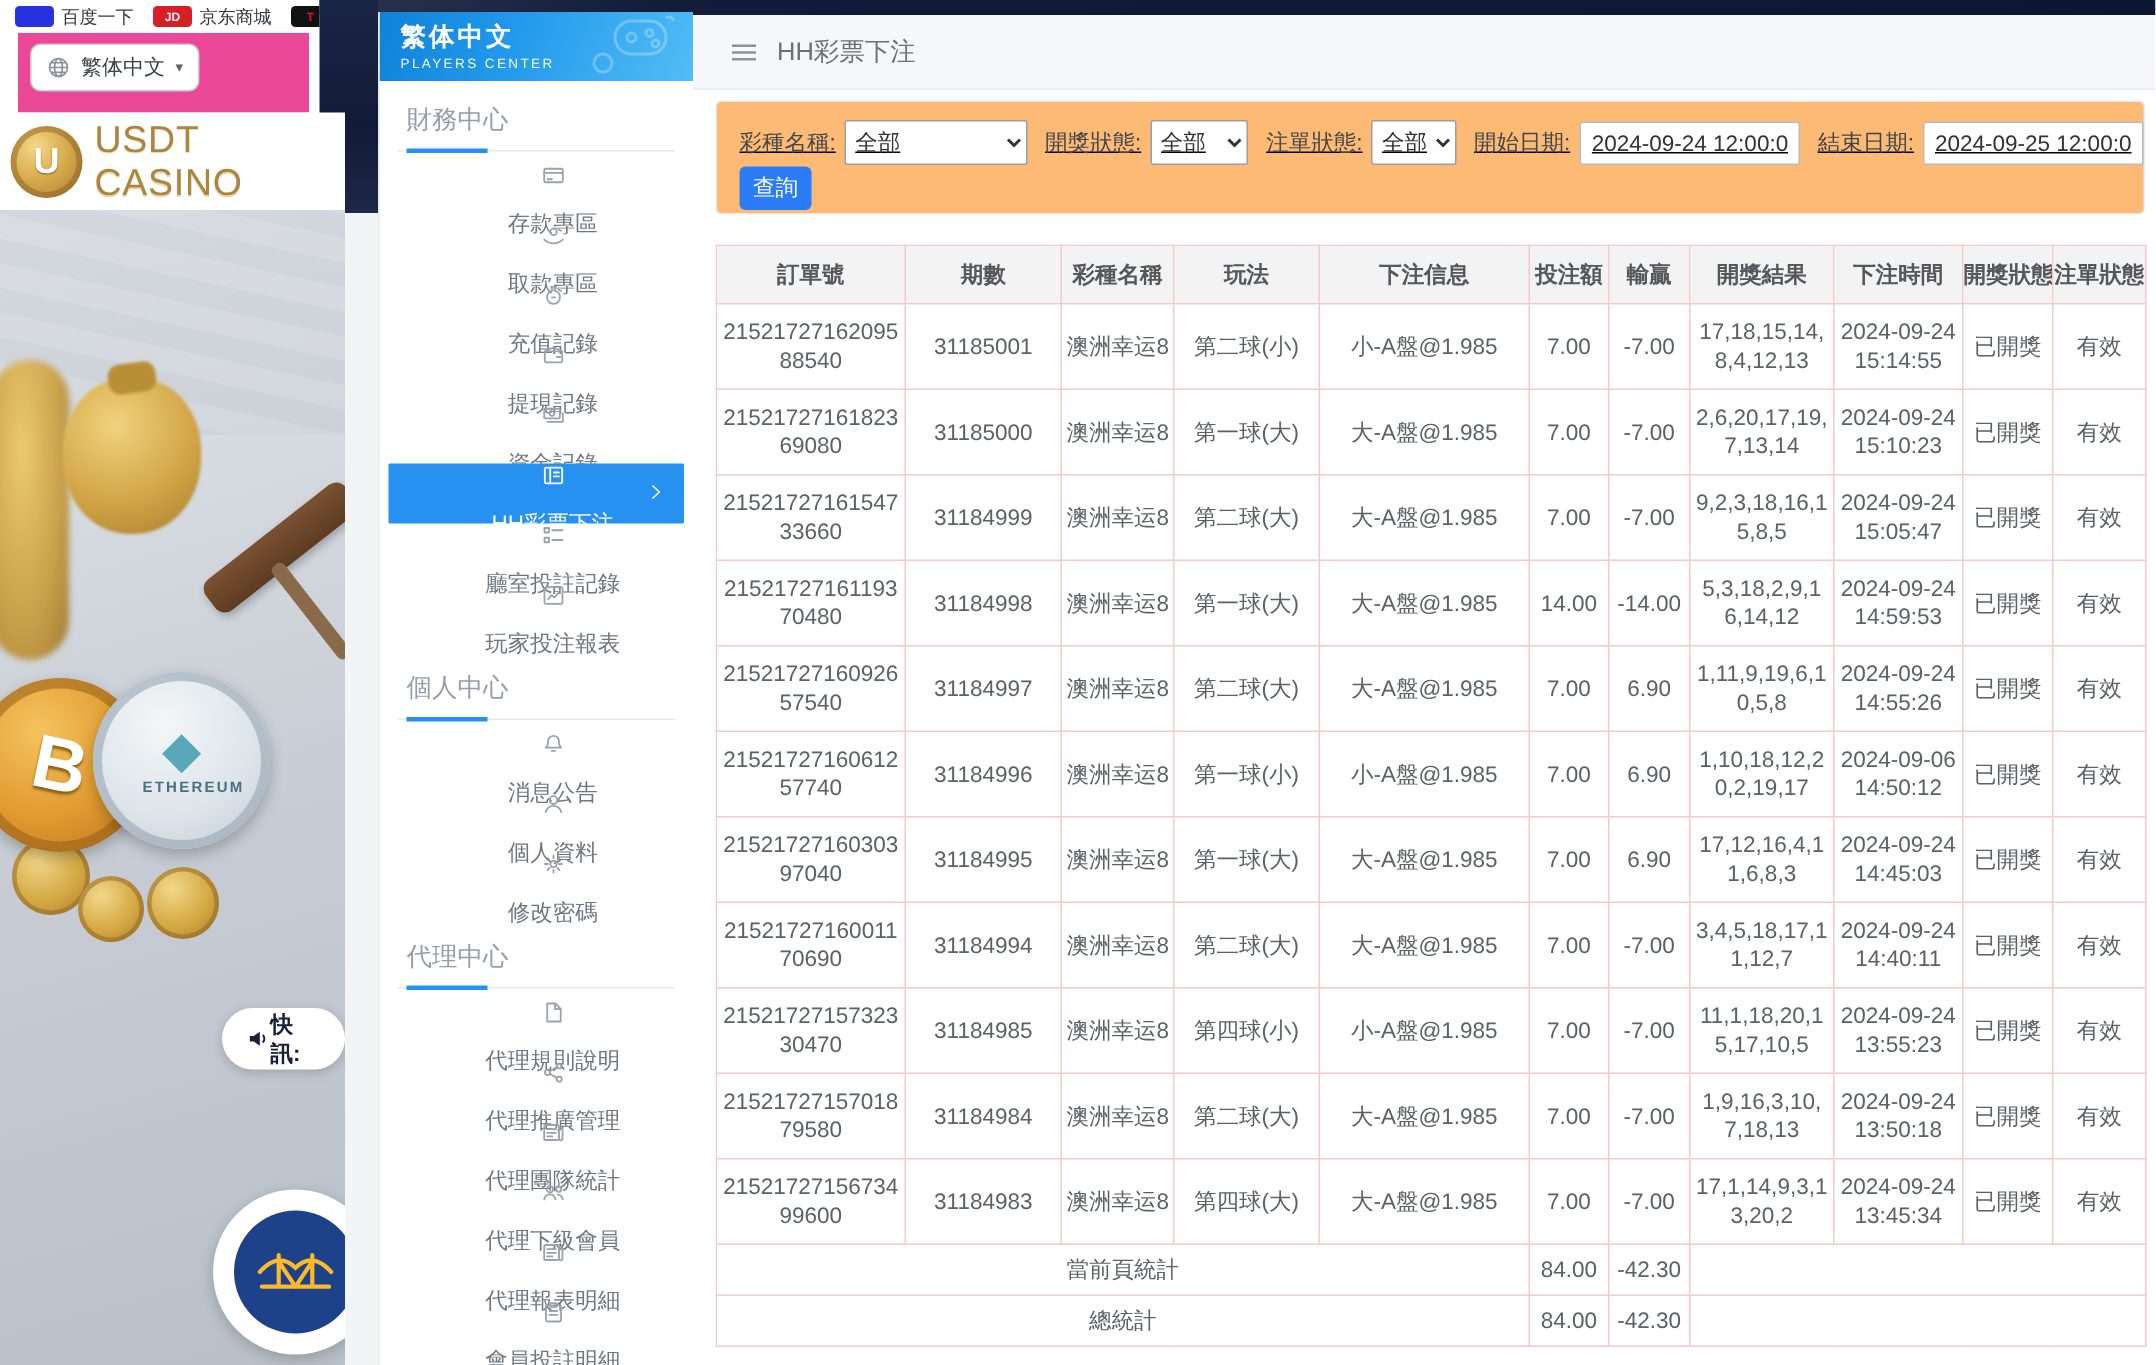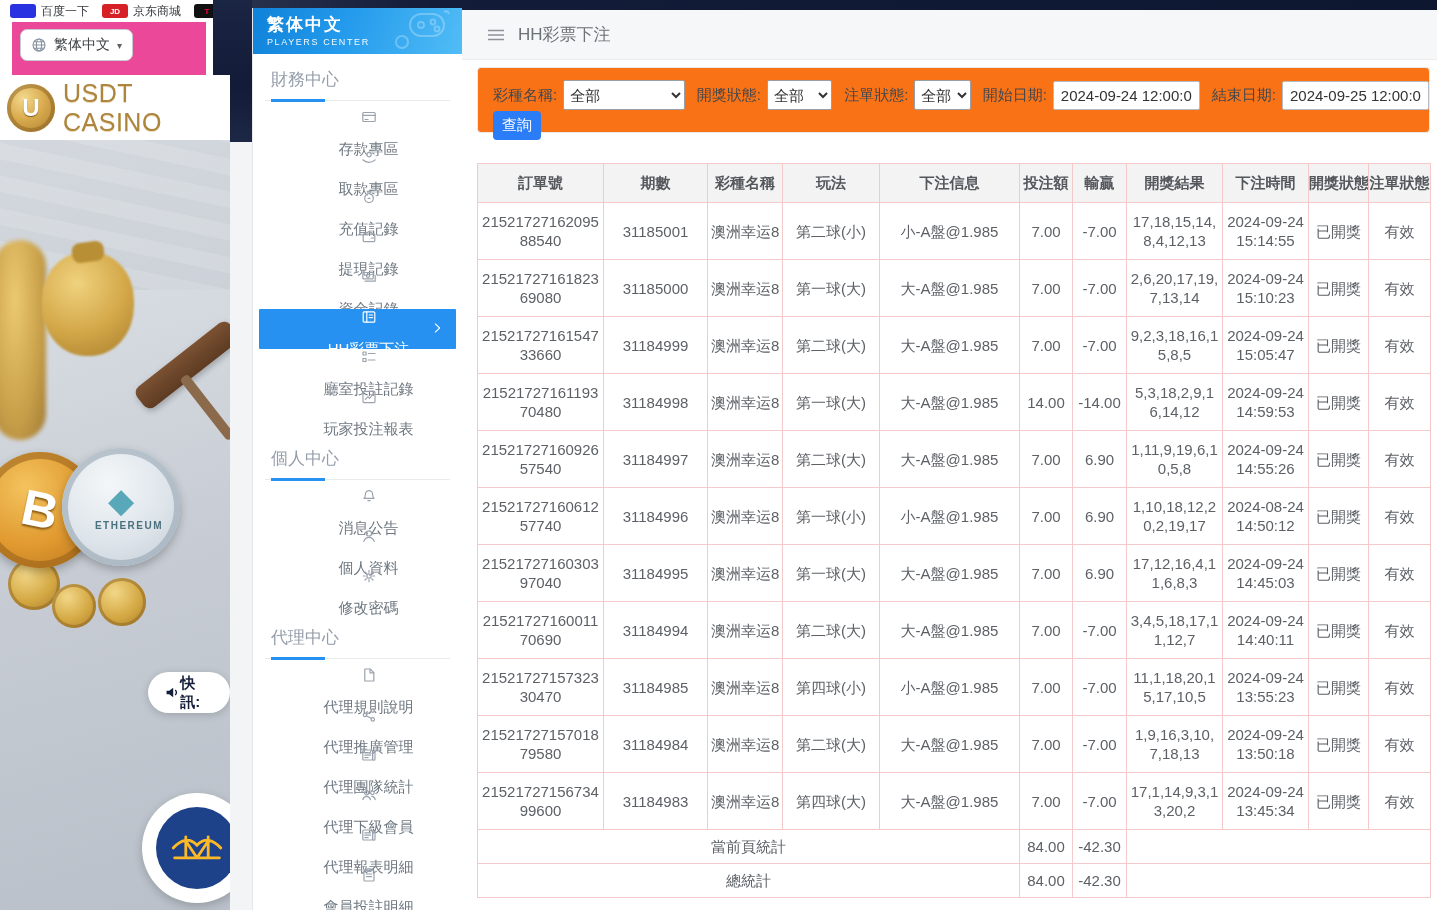--- a/index.html
+++ b/index.html
@@ -92,22 +92,22 @@
   .sb-item.active { background:#2691f1; color:#fff; }
   .sb-item.active svg { color:#fff; }
   .sb-chev { position:absolute; right:12px; top:12px; }
   
   .main { position:absolute; left:462px; top:10px; width:975px; height:900px; }
   .main-header { height:50px; background:#f6f7f9; border-bottom:1px solid #ededee;
     display:flex; align-items:center; gap:13px; padding-left:25px; }
   .hamburger { color:#8d9399; cursor:pointer; display:flex; }
   .page-title { font-size:17px; color:#6b7176; }
   .content { position:absolute; top:51px; left:0; right:0; bottom:0; background:#fff; }
-  .filter-card { position:absolute; left:15px; top:6px; width:953px; height:66px;
-    border:1px solid #e7e9ec; border-radius:4px; background:#f97316; }
+  .filter-card { position:absolute; left:15px; top:6px; width:953px; height:76px;
+    border:1px solid #e7e9ec; border-radius:4px; background:#fdba74;text-decoration:underline; }
   .filter-row { display:flex; align-items:center; gap:6px; padding:12px 0 0 15px; font-size:15px; color:#43474c; white-space:nowrap; }
   .filter-row label { margin-left:6px; }
   .filter-row label:first-child { margin-left:0; }
   select { height:30px; font-size:15px; color:#333; border:1px solid #9a9fa6; border-radius:2px; background:#fff; padding:0 2px; }
   .sel-lg { width:123px; } .sel-md { width:66px; } .sel-sm { width:57px; }
   .inp-date { width:147px; height:29px; border:1px solid #b8bcc2; border-radius:2px; font-size:15px; color:#333; padding:0 7px;
     font-family:"Liberation Sans","DejaVu Sans",sans-serif; }
   .btn-search { position:absolute; left:15px; top:43px; width:48px; height:29px; background:#2b7cf7; color:#fff;
     border:none; border-radius:4px; font-size:15px; cursor:pointer; }
   .table-wrap { position:absolute; left:15px; top:102px; width:960px; overflow:hidden; }
@@ -507,21 +507,21 @@
             </tr>
             <tr class="data-row">
               <td class="ba">2152172716061257740</td>
               <td class="nw">31184996</td>
               <td class="nw">澳洲幸运8</td>
               <td class="nw">第一球(小)</td>
               <td class="nw">小-A盤@1.985</td>
               <td class="nw">7.00</td>
               <td class="nw">6.90</td>
               <td class="ba">1,10,18,12,20,2,19,17</td>
-              <td class="">2024-08-24 14:50:12</td>
+              <td class="">2024-09-06 14:50:12</td>
               <td class="nw">已開獎</td>
               <td class="nw">有效</td>
             </tr>
             <tr class="data-row">
               <td class="ba">2152172716030397040</td>
               <td class="nw">31184995</td>
               <td class="nw">澳洲幸运8</td>
               <td class="nw">第一球(大)</td>
               <td class="nw">大-A盤@1.985</td>
               <td class="nw">7.00</td>

